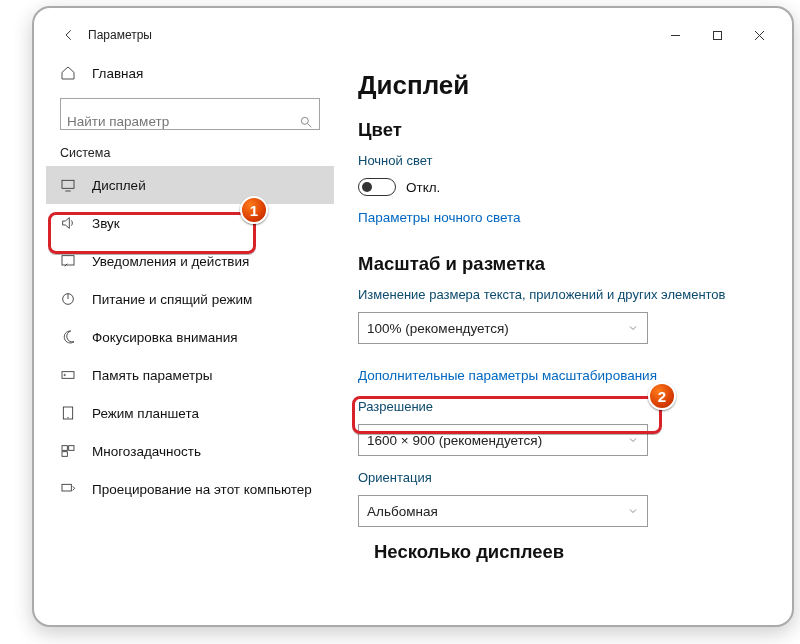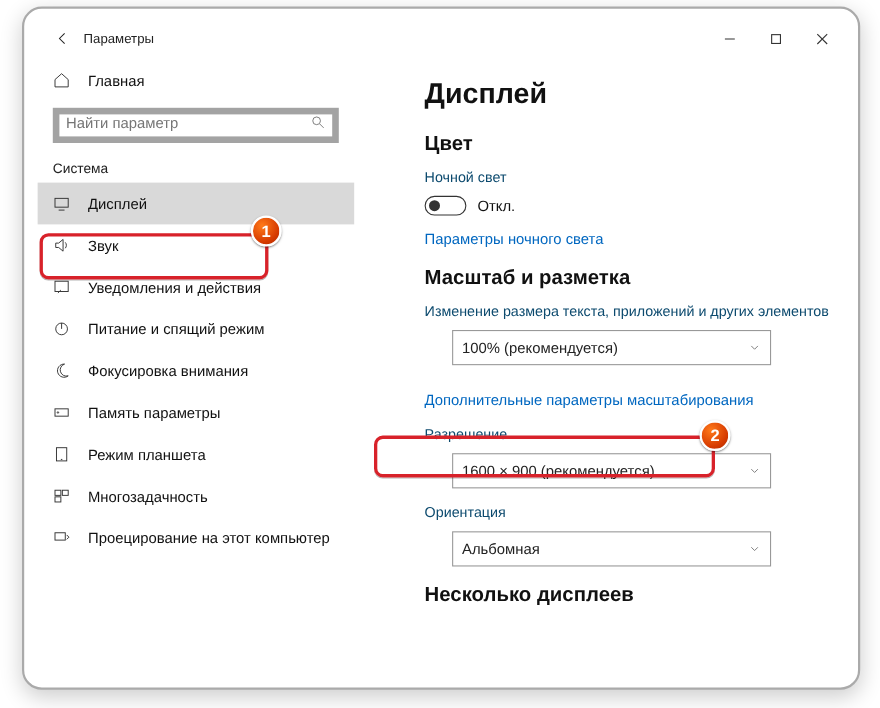--- a/index.html
+++ b/index.html
@@ -5,21 +5,21 @@
   * { box-sizing: border-box; margin: 0; padding: 0; }
   body {
     font-family: "Segoe UI", Tahoma, sans-serif;
     background: #fff;
     width: 800px; height: 644px;
     overflow: hidden;
     position: relative;
   }
   .outer {
     position: absolute;
-    left: 20px; top: 6px;
+    left: 32px; top: 6px;
     width: 762px; height: 621px;
     border: 2px solid #aaa;
     border-radius: 18px;
     box-shadow: 0 6px 20px rgba(0,0,0,.2);
     background: #fff;
     overflow: hidden;
   }
   .app {
     position: absolute;
     left: 12px; top: 12px;
@@ -43,21 +43,21 @@
   }
   .tb-title { padding-left: 2px; }
   .tb-spacer { flex:1; }
   .win-btn {
     width: 42px; height: 30px;
     display:flex; align-items:center; justify-content:center;
     font-size: 12px; color:#333;
   }
   .win-btn svg { stroke:#333; }
 
-  .content { flex:1; display:flex; overflow:hidden;gap:40px; }
+  .content { flex:1; display:flex; overflow:hidden; }
   .sidebar {
     width: 288px;
     padding: 4px 0 0 0;
     display:flex; flex-direction:column;
     font-size: 13.5px;
     color:#111;
   }
   .home-row, .side-item {
     height: 38px;
     display:flex; align-items:center;
@@ -65,22 +65,22 @@
     white-space: nowrap;
   }
   .home-row svg, .side-item svg {
     width: 16px; height: 16px;
     margin-right: 16px;
     stroke:#333; fill:none; stroke-width:1.3;
   }
   .search-wrap { padding: 6px 14px 10px 14px; }
   .search {
     height: 32px;
-    border: 6px solid #a3a3a3;
-    display:flex; align-items:flex-start;
+    border: 1px solid #a3a3a3;
+    display:flex; align-items:flex-end;
     padding: 0 6px;
   }
   .search input {
     flex:1; border:none; outline:none;
     font-size: 13.5px; color:#888;
     background:transparent;
   }
   .search-ico { width:14px; height:14px; stroke:#666; fill:none; stroke-width:1.3; }
 
   .section-label {
@@ -107,33 +107,32 @@
     margin-right: 10px;
     position:relative;
   }
   .toggle-knob {
     width: 10px; height: 10px;
     border-radius: 50%;
     background:#333;
     position:absolute; left:3px; top:3px;
   }
   .toggle-label { font-size: 13.5px; }
-  .link { font-size: 13.5px; color:#0067c0; margin-bottom: 16px; }
+  .link { font-size: 13.5px; color:#0067c0; margin-bottom: 28px; }
 
   .dd {
     width: 290px; height: 32px;
     border: 1px solid #999;
     display:flex; align-items:center;
     padding: 0 8px;
     font-size: 13.5px;
     margin-bottom: 14px;
     position:relative;
     color:#222;
     justify-content: space-between;
-    margin-left: 25px;
   }
   .dd svg { width:12px; height:12px; stroke:#666; fill:none; stroke-width:1.5; }
 
   
   .callout {
     border: 3px solid #d8222a;
     border-radius: 8px;
     box-shadow: 0 1px 0 rgba(0,0,0,.3);
     position:absolute;
     pointer-events:none;
@@ -301,21 +300,21 @@
         </div>
 
         <div class="lbl">Ориентация</div>
         <div class="dd">
           <span>Альбомная</span>
           <svg viewBox="0 0 24 24">
               <path d="M6 9l6 6 6-6"></path>
             </svg>
         </div>
 
-        <div class="h2" style="margin-top:14px;">Несколько дисплеев</div>
+        <div class="h2" style="margin-top:14px;margin-left:16px;">Несколько дисплеев</div>
       </div>
     </div>
 
     <div class="callout" style="left:2px; top:192px; width:208px; height:42px;"></div>
     <div class="badge" style="left:194px; top:176px;">1</div>
 
     <div class="callout" style="left:306px; top:376px; width:310px; height:38px;"></div>
     <div class="badge" style="left:602px; top:362px;">2</div>
 
   </div>

